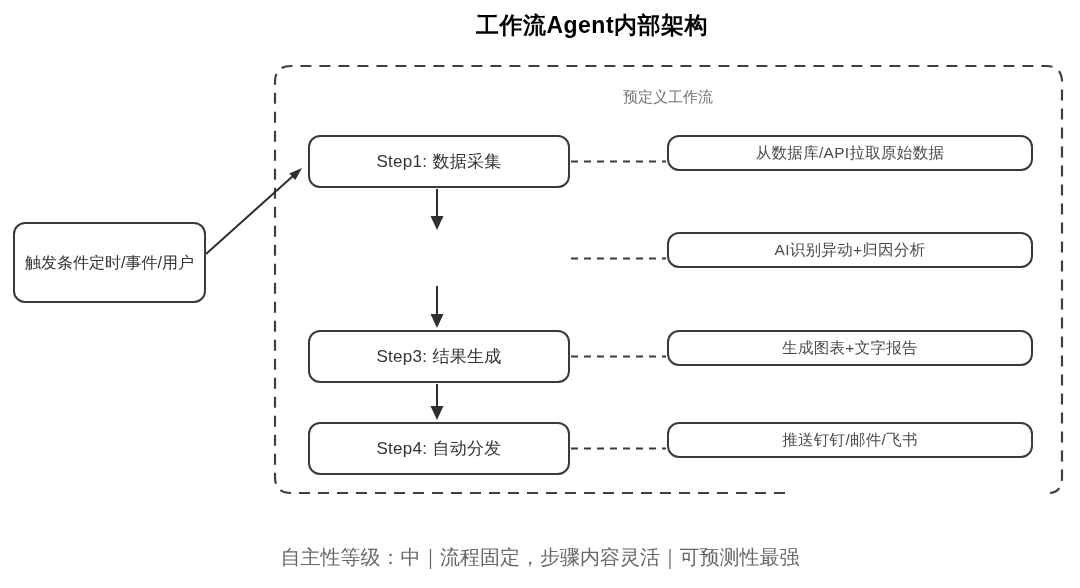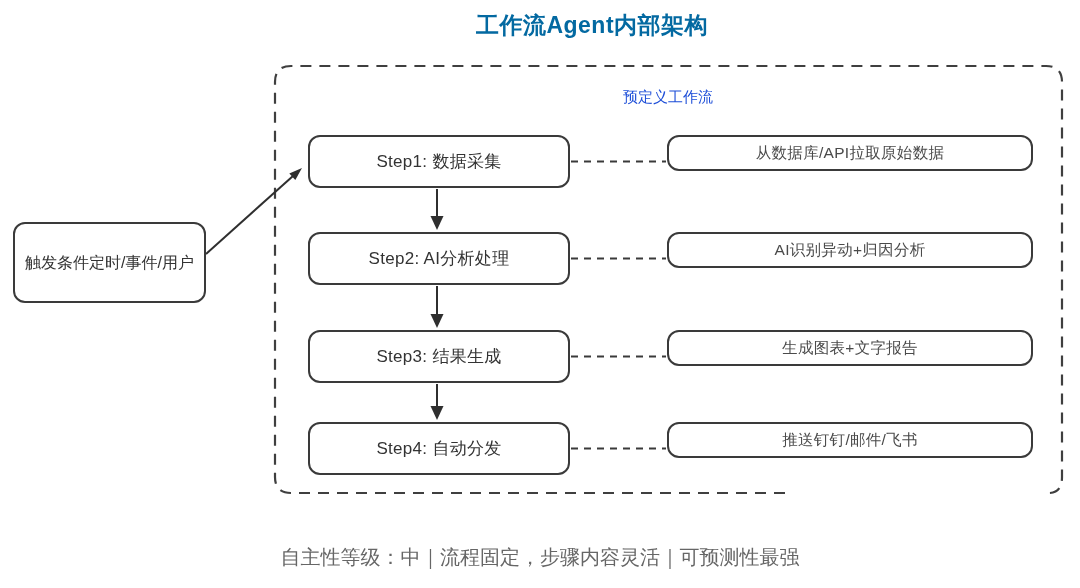--- a/index.html
+++ b/index.html
@@ -20,31 +20,31 @@
     top: 0; left: 0;
     width: 1080px; height: 588px;
   }
   .page-title {
     position: absolute;
     top: 10px;
     left: 592px;
     transform: translateX(-50%);
     font-size: 23px;
     font-weight: bold;
-    color: #0369a1;
+    color: #000000;
     white-space: nowrap;
     letter-spacing: 0.5px;
   }
   .container-label {
     position: absolute;
     top: 88px;
     left: 668px;
     transform: translateX(-50%);
     font-size: 15px;
-    color: #1d4ed8;
+    color: #737373;
     white-space: nowrap;
   }
   .box {
     position: absolute;
     background: #ffffff;
     border: 2.5px solid #3a3a3a;
     border-radius: 12px;
     display: flex;
     align-items: center;
     justify-content: center;
@@ -130,23 +130,20 @@
     <div>定时/事件/用户</div>
   </div>
 
   <div class="box step-box row1">
     <span>Step1: 数据采集</span>
   </div>
   <div class="box desc-box row1">
     <span>从数据库/API拉取原始数据</span>
   </div>
 
-  <div class="box step-box row2">
-    <span>Step2: AI分析处理</span>
-  </div>
   <div class="box desc-box row2">
     <span>AI识别异动+归因分析</span>
   </div>
 
   <div class="box step-box row3">
     <span>Step3: 结果生成</span>
   </div>
   <div class="box desc-box row3">
     <span>生成图表+文字报告</span>
   </div>

